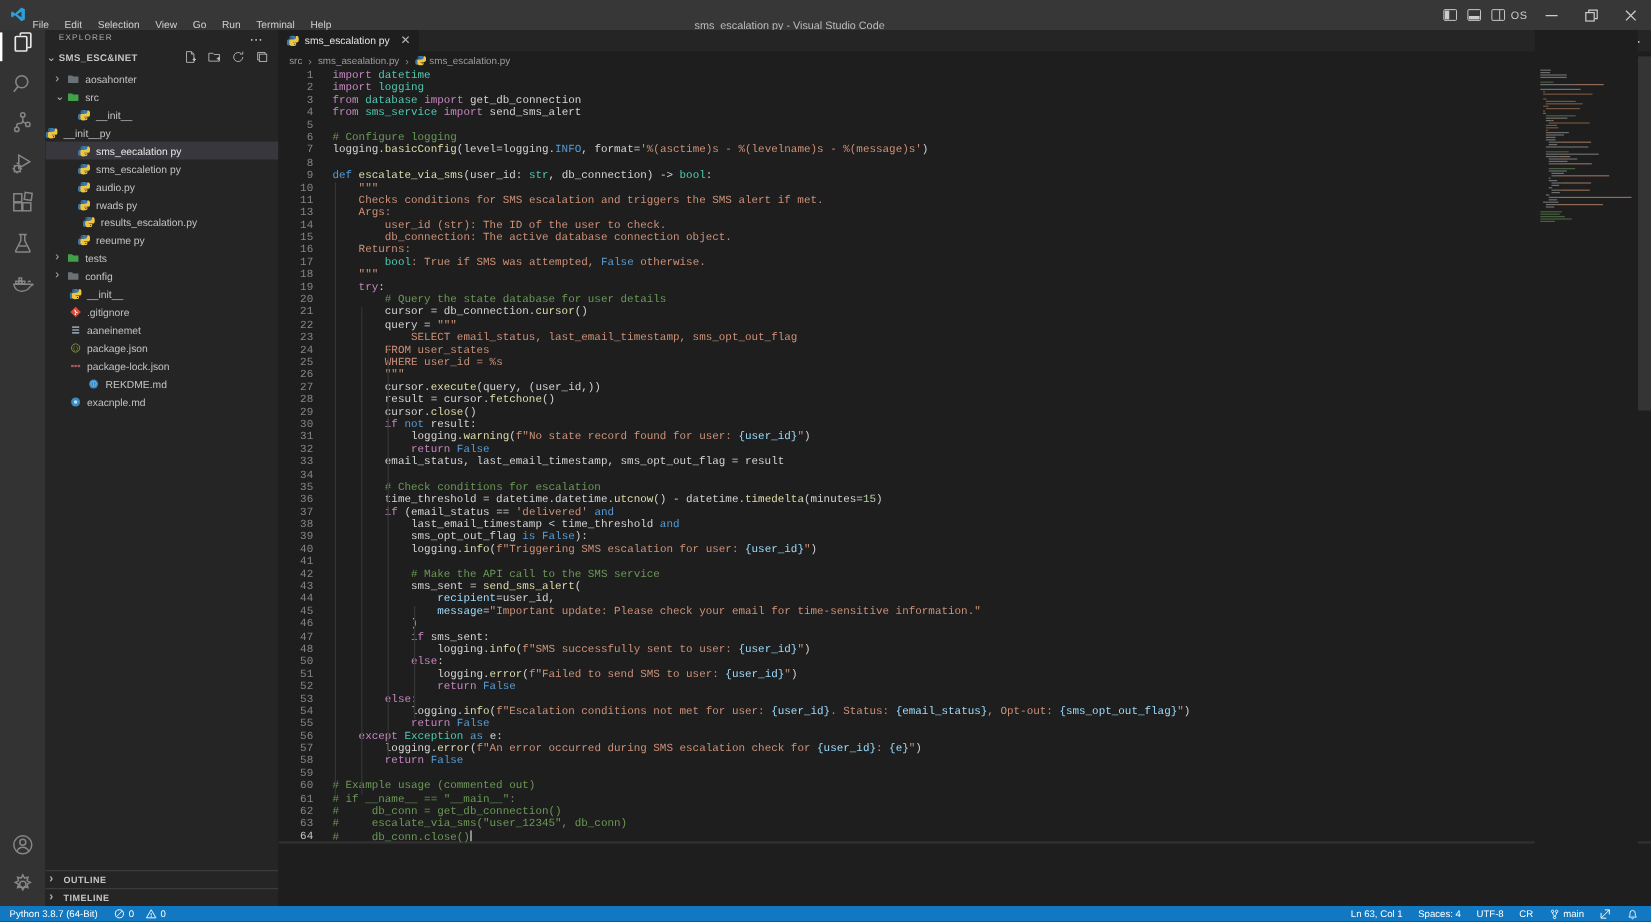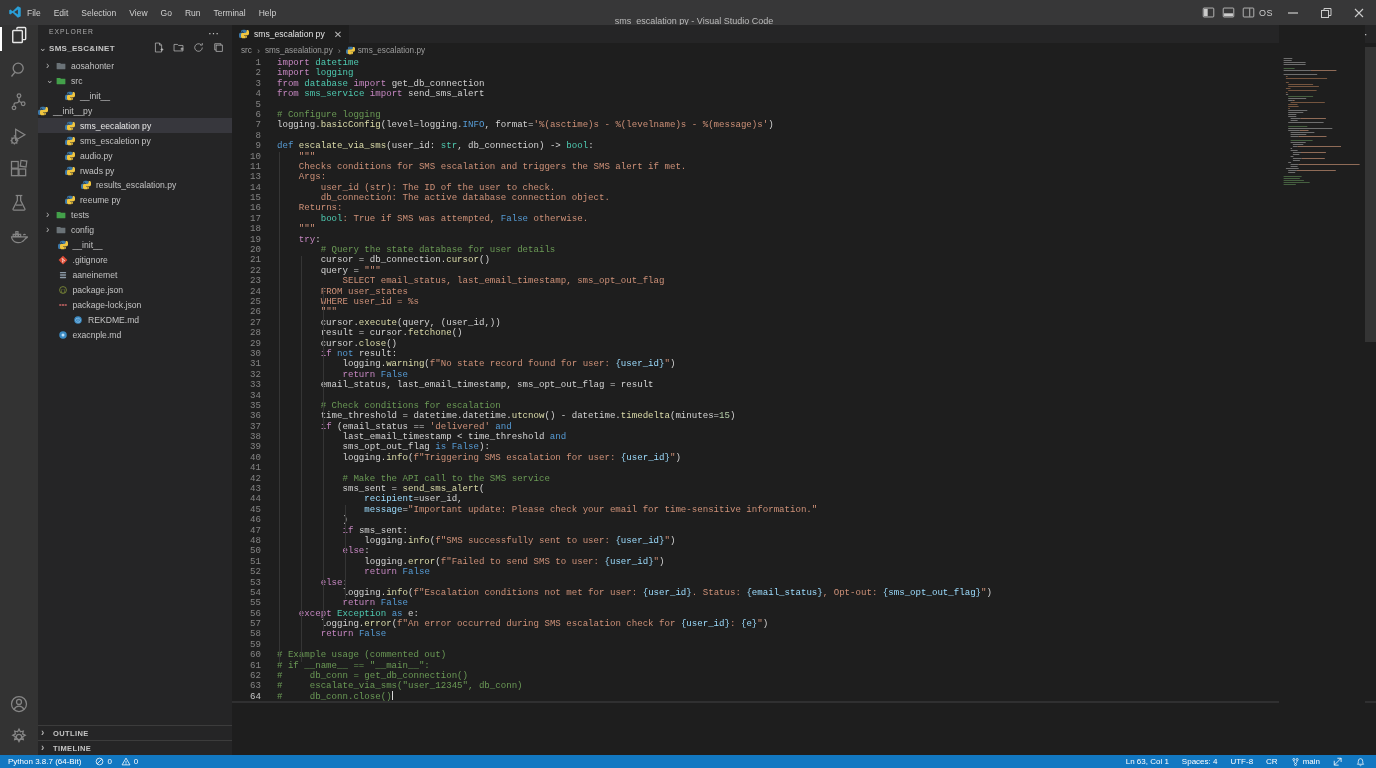--- a/index.html
+++ b/index.html
@@ -1,20 +1,20 @@
 <!DOCTYPE html>
 <html><head><meta charset="utf-8"><style>
 * { margin:0; padding:0; box-sizing:border-box; }
 html,body { width:1376px; height:768px; overflow:hidden; background:#1e1e1e;
   font-family:"Liberation Sans", sans-serif; }
 .titlebar { position:absolute; left:0; top:0; width:1376px; height:25px; background:#373738;
   color:#cccccc; font-size:9px; }
 .vslogo { position:absolute; left:9px; top:6px; }
-.menu { position:absolute; left:27px; top:0; height:25px; display:flex; align-items:center; gap:13px; color:#d0d0d0; font-size:8.5px; }
-.wtitle { position:absolute; top:0; height:42px; left:564px; width:260px; display:flex; align-items:center; justify-content:center; color:#bbbbbb; font-size:9px; }
+.menu { position:absolute; left:27px; top:0; height:25px; display:flex; align-items:flex-end; gap:13px; color:#d0d0d0; font-size:8.5px; }
+.wtitle { position:absolute; top:0; height:42px; left:528px; width:260px; display:flex; align-items:center; justify-content:center; color:#bbbbbb; font-size:9px; }
 .wbtns { position:absolute; left:0; top:0; width:1376px; height:25px; color:#cccccc; }
 svg.wic { position:absolute; top:6px; }
 .activity { position:absolute; left:0; top:25px; width:38px; height:730px; background:#333333; }
 .aicon { position:absolute; left:9px; width:20px; height:20px; }
 .aind { position:absolute; left:0; top:2px; width:2px; height:24px; background:#ffffff; }
 .sidebar { position:absolute; left:38px; top:25px; width:194px; height:730px; background:#252526; color:#cccccc; }
 .sbhead { position:absolute; left:11px; top:0px; height:12px; display:flex; align-items:center; font-size:6.8px; letter-spacing:1px; color:#ababab; }
 .sbdots { position:absolute; right:12px; top:2px; color:#c5c5c5; font-size:11px; letter-spacing:1px; }
 .projrow { position:absolute; left:0; top:16px; width:194px; height:16px; }
 .projname { position:absolute; left:11px; top:3px; font-size:8px; font-weight:bold; color:#c5c5c5; letter-spacing:.3px; }
@@ -34,21 +34,21 @@
 .tabs { position:absolute; left:0; top:0; width:1144px; height:18px; background:#252526; }
 .tab { position:absolute; left:0; top:0; height:18px; background:#1e1e1e; display:flex; align-items:center; padding:0 7px; color:#e4e4e4; font-size:8.6px; }
 .tab .fic { margin-right:5px; }
 .tabx { margin-left:9px; color:#b8b8b8; font-size:10px; }
 .edacts { position:absolute; right:8px; top:0px; height:18px; display:flex; align-items:center; gap:12px; color:#c5c5c5; }
 .crumbs { position:absolute; left:0; top:18px; width:1144px; height:15px; display:flex; align-items:center; font-size:8.2px; color:#9d9d9d; padding-left:9px; }
 .crumbs .fic { width:9px; height:9px; margin:0 3px 0 0; }
 .csep { margin:0 5px; color:#868686; font-size:9px; }
 .codewrap { position:absolute; left:0; top:33px; width:1144px; height:697px; overflow:hidden; }
 .row { position:relative; height:10.4px; display:flex; white-space:pre; }
-.row.cur { box-shadow:0 -1px 0 #303031 inset, 0 1px 0 #303031;align-items:center; }
+.row.cur { box-shadow:0 -1px 0 #303031 inset, 0 1px 0 #303031; }
 .ln, .lnc { width:29px; flex:0 0 auto; text-align:right; color:#858585;
   font-family:"Liberation Mono", monospace; font-size:9.1px; line-height:10.4px; }
 .lnc { color:#c6c6c6; }
 .lc { margin-left:16px; color:#d4d4d4; font-family:"Liberation Mono", monospace; font-size:9.1px; line-height:10.4px; }
 .lc i { font-style:normal; }
 i.k { color:#c586c0; } i.b { color:#569cd6; } i.f { color:#dcdcaa; }
 i.t { color:#4ec9b0; } i.s { color:#ce9178; } i.c { color:#6a9955; }
 i.n { color:#b5cea8; } i.p { color:#9cdcfe; }
 .cursor { display:inline-block; width:1px; height:9px; background:#d8d8d8; vertical-align:-1px; }
 .guide { position:absolute; width:1px; background:#353535; }
@@ -230,21 +230,21 @@
         </svg>
         <span class="tname">audio.py</span>
       </div>
 <div class="trow" style="padding-left:27px">
         <svg class="fic" viewBox="0 0 16 16">
           <path fill="#3b77a8" d="M7.9 1.2c-1.1 0-2.1.1-2.9.3-1.3.3-1.5 1-1.5 2.2v1.6h4.5v.6H2.6c-1.2 0-2.2.7-2.5 2.1-.4 1.6-.4 2.6 0 4.2.3 1.2 1 2.1 2.2 2.1h1.4v-1.9c0-1.4 1.2-2.6 2.6-2.6h4.4c1.1 0 2.1-.9 2.1-2.1V3.7c0-1.1-.9-1.9-2.1-2.2-.7-.2-1.7-.3-2.8-.3zM5.5 2.6c.4 0 .8.4.8.8s-.4.8-.8.8-.8-.4-.8-.8.4-.8.8-.8z"></path>
           <path fill="#f0c53f" d="M8.1 14.8c1.1 0 2.1-.1 2.9-.3 1.3-.3 1.5-1 1.5-2.2v-1.6H8v-.6h5.4c1.2 0 2.2-.7 2.5-2.1.4-1.6.4-2.6 0-4.2-.3-1.2-1-2.1-2.2-2.1h-1.4v1.9c0 1.4-1.2 2.6-2.6 2.6H5.3c-1.1 0-2.1.9-2.1 2.1v4.1c0 1.1.9 1.9 2.1 2.2.7.2 1.7.3 2.8.3zm2.4-1.4c-.4 0-.8-.4-.8-.8s.4-.8.8-.8.8.4.8.8-.4.8-.8.8z"></path>
         </svg>
         <span class="tname">rwads py</span>
       </div>
-<div class="trow" style="padding-left:43px">
+<div class="trow" style="padding-left:31px">
         <svg class="fic" viewBox="0 0 16 16">
           <path fill="#3b77a8" d="M7.9 1.2c-1.1 0-2.1.1-2.9.3-1.3.3-1.5 1-1.5 2.2v1.6h4.5v.6H2.6c-1.2 0-2.2.7-2.5 2.1-.4 1.6-.4 2.6 0 4.2.3 1.2 1 2.1 2.2 2.1h1.4v-1.9c0-1.4 1.2-2.6 2.6-2.6h4.4c1.1 0 2.1-.9 2.1-2.1V3.7c0-1.1-.9-1.9-2.1-2.2-.7-.2-1.7-.3-2.8-.3zM5.5 2.6c.4 0 .8.4.8.8s-.4.8-.8.8-.8-.4-.8-.8.4-.8.8-.8z"></path>
           <path fill="#f0c53f" d="M8.1 14.8c1.1 0 2.1-.1 2.9-.3 1.3-.3 1.5-1 1.5-2.2v-1.6H8v-.6h5.4c1.2 0 2.2-.7 2.5-2.1.4-1.6.4-2.6 0-4.2-.3-1.2-1-2.1-2.2-2.1h-1.4v1.9c0 1.4-1.2 2.6-2.6 2.6H5.3c-1.1 0-2.1.9-2.1 2.1v4.1c0 1.1.9 1.9 2.1 2.2.7.2 1.7.3 2.8.3zm2.4-1.4c-.4 0-.8-.4-.8-.8s.4-.8.8-.8.8.4.8.8-.4.8-.8.8z"></path>
         </svg>
         <span class="tname">results_escalation.py</span>
       </div>
 <div class="trow" style="padding-left:27px">
         <svg class="fic" viewBox="0 0 16 16">
           <path fill="#3b77a8" d="M7.9 1.2c-1.1 0-2.1.1-2.9.3-1.3.3-1.5 1-1.5 2.2v1.6h4.5v.6H2.6c-1.2 0-2.2.7-2.5 2.1-.4 1.6-.4 2.6 0 4.2.3 1.2 1 2.1 2.2 2.1h1.4v-1.9c0-1.4 1.2-2.6 2.6-2.6h4.4c1.1 0 2.1-.9 2.1-2.1V3.7c0-1.1-.9-1.9-2.1-2.2-.7-.2-1.7-.3-2.8-.3zM5.5 2.6c.4 0 .8.4.8.8s-.4.8-.8.8-.8-.4-.8-.8.4-.8.8-.8z"></path>
           <path fill="#f0c53f" d="M8.1 14.8c1.1 0 2.1-.1 2.9-.3 1.3-.3 1.5-1 1.5-2.2v-1.6H8v-.6h5.4c1.2 0 2.2-.7 2.5-2.1.4-1.6.4-2.6 0-4.2-.3-1.2-1-2.1-2.2-2.1h-1.4v1.9c0 1.4-1.2 2.6-2.6 2.6H5.3c-1.1 0-2.1.9-2.1 2.1v4.1c0 1.1.9 1.9 2.1 2.2.7.2 1.7.3 2.8.3zm2.4-1.4c-.4 0-.8-.4-.8-.8s.4-.8.8-.8.8.4.8.8-.4.8-.8.8z"></path>

